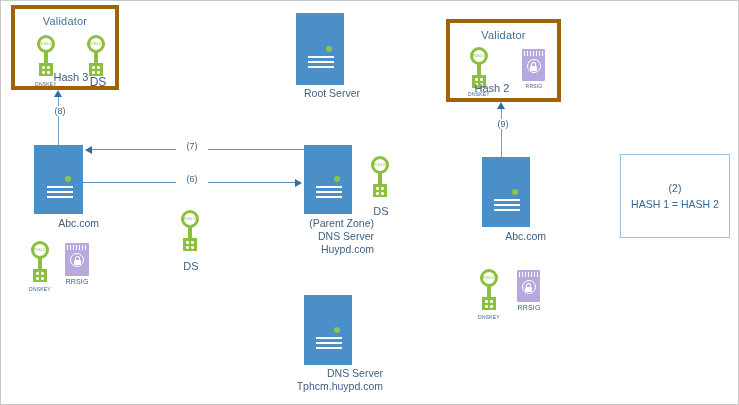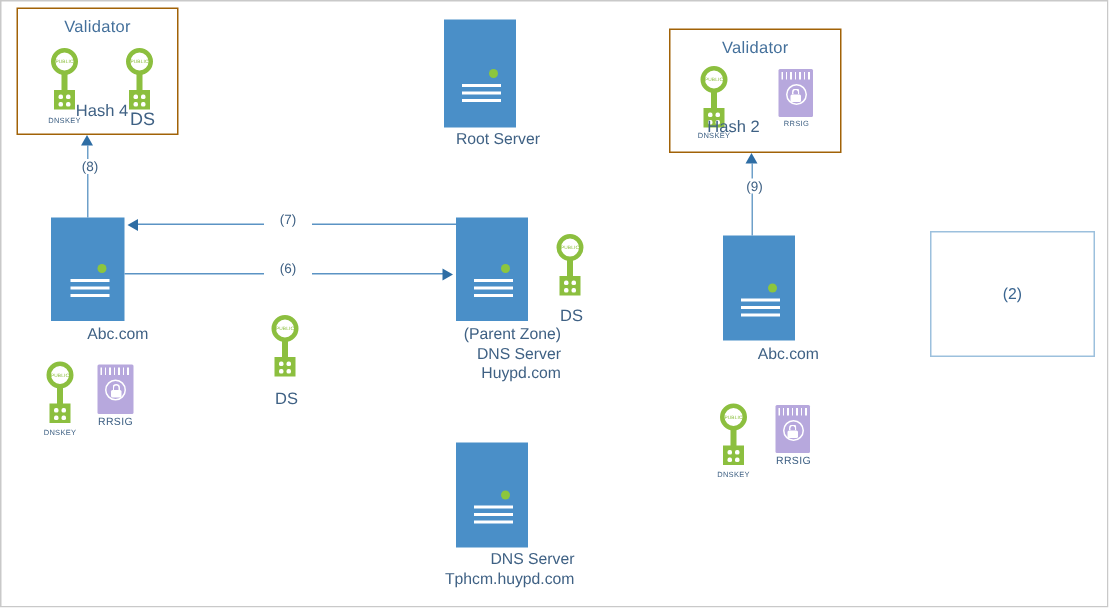--- a/index.html
+++ b/index.html
@@ -16,21 +16,21 @@
     border: 1px solid #c9c9c9;
     box-sizing: border-box;
     overflow: hidden;
     font-family: "Liberation Sans", sans-serif;
     color: #3f6184;
   }
 
   
   .validator-box {
     position: absolute;
-    border: 1px solid #a16207;
+    border: 4px solid #a16207;
     background: #ffffff;
     box-sizing: border-box;
   }
   .validator-title {
     position: absolute;
     left: 0; right: 0;
     top: 6px;
     text-align: center;
     font-size: 11px;
     color: #44709b;
@@ -218,21 +218,21 @@
       <div class="stem" style="left:7px; top:16px; width:4px; height:14px;"></div>
       <div class="bit" style="left:2px; top:28px; width:14px; height:13px;">
         <i style="left:3px; top:3px; width:2.5px; height:2.5px;"></i>
         <i style="left:8px; top:3px; width:2.5px; height:2.5px;"></i>
         <i style="left:3px; top:8px; width:2.5px; height:2.5px;"></i>
         <i style="left:8px; top:8px; width:2.5px; height:2.5px;"></i>
       </div>
     </div>
     <div class="icon-caption cap-big" style="left:66px; top:66px; width:34px; font-size:12px;">DS</div>
 
-    <div class="icon-caption" style="left:34px; top:62px; width:44px; font-size:11px;">Hash 4</div>
+    <div class="icon-caption" style="left:34px; top:62px; width:44px; font-size:11px;">Hash 3</div>
   </div>
 
   <div class="vline" style="left:57px; top:96px; height:48px;"></div>
   <div class="arrow up" style="left:53px; top:89px;"></div>
   <div class="edge-label" style="left:44px; top:105px; width:26px;">(8)</div>
 
   <div class="server" style="left:33px; top:144px; width:49px; height:69px;">
     <div class="dot" style="left:31px; top:31px; width:6px; height:6px;"></div>
     <div class="bar" style="left:13px; top:41px; width:26px;"></div>
     <div class="bar" style="left:13px; top:46px; width:26px;"></div>
@@ -380,15 +380,16 @@
     <div class="card"></div>
     <div class="ticks"></div>
     <div class="circ" style="left:4.5px; top:10px; width:14px; height:14px;"></div>
     <div class="lockshackle" style="left:9px; top:13px; width:5px; height:4px;"></div>
     <div class="lockbody" style="left:8px; top:16.5px; width:7px; height:5.5px;"></div>
   </div>
   <div class="icon-caption cap-mid" style="left:510px; top:303px; width:36px;">RRSIG</div>
 
   <div class="hash-box" style="left:619px; top:153px; width:110px; height:84px;">
     <div>(2)</div>
+    <div>HASH 1 = HASH 2</div>
   </div>
 
 </div>
 
 </body></html>

